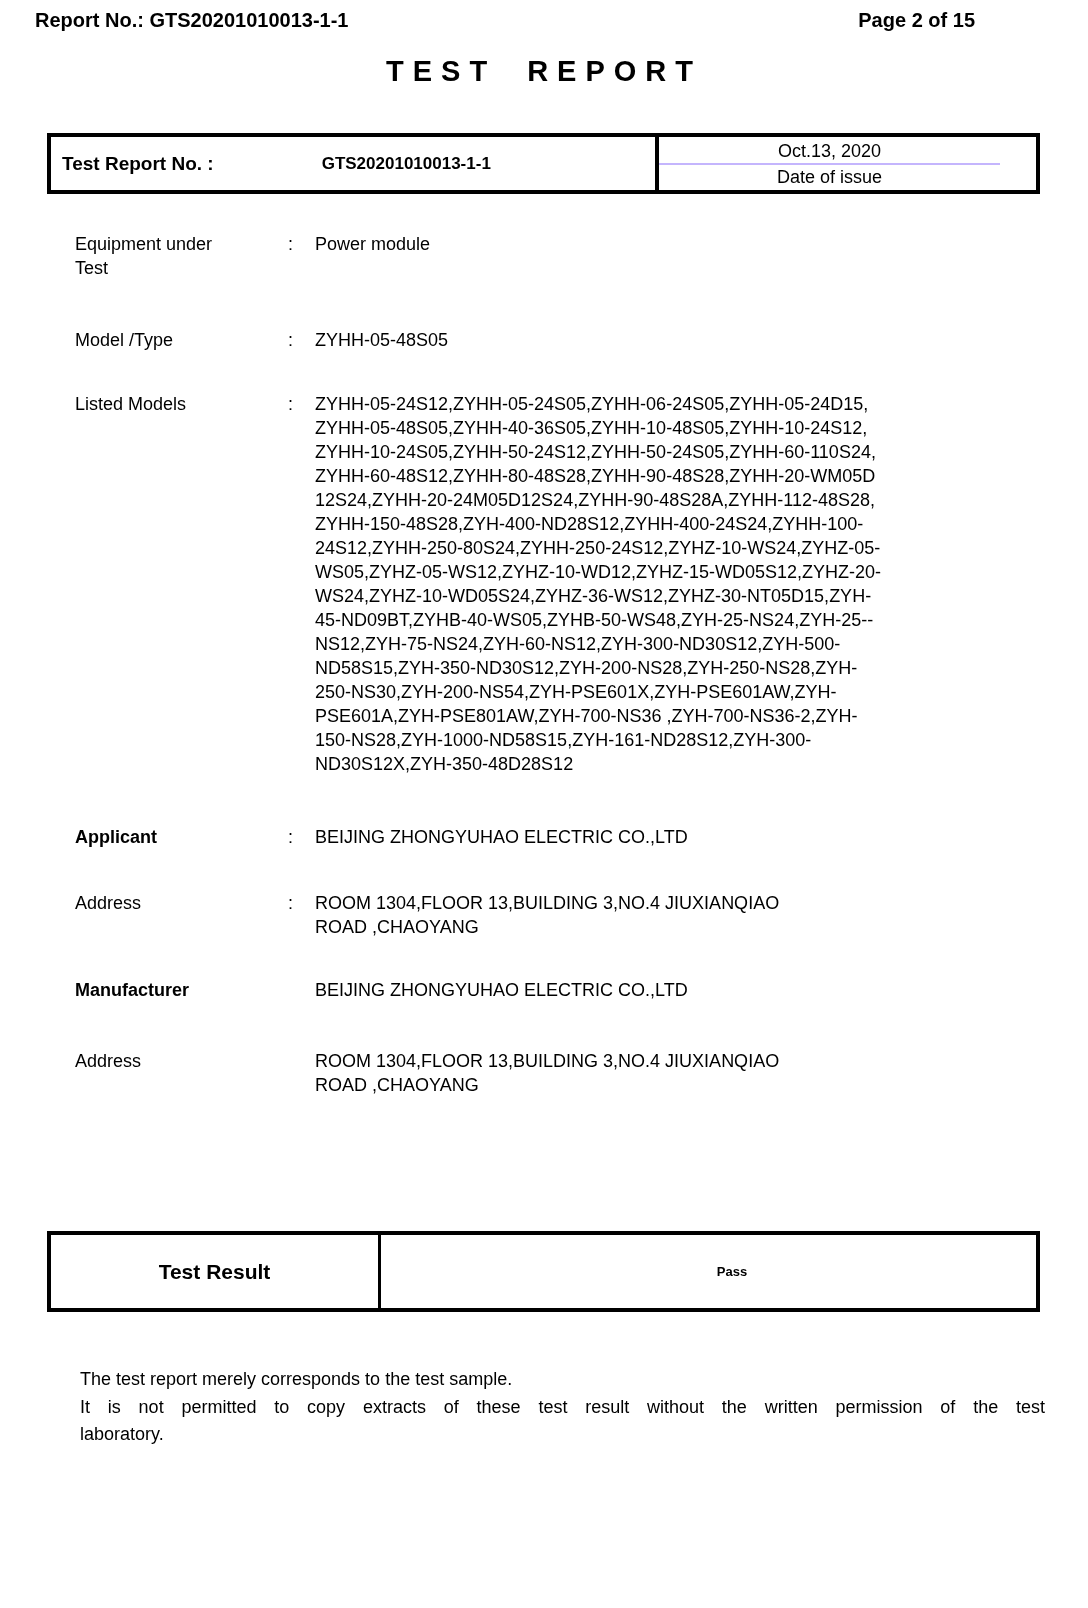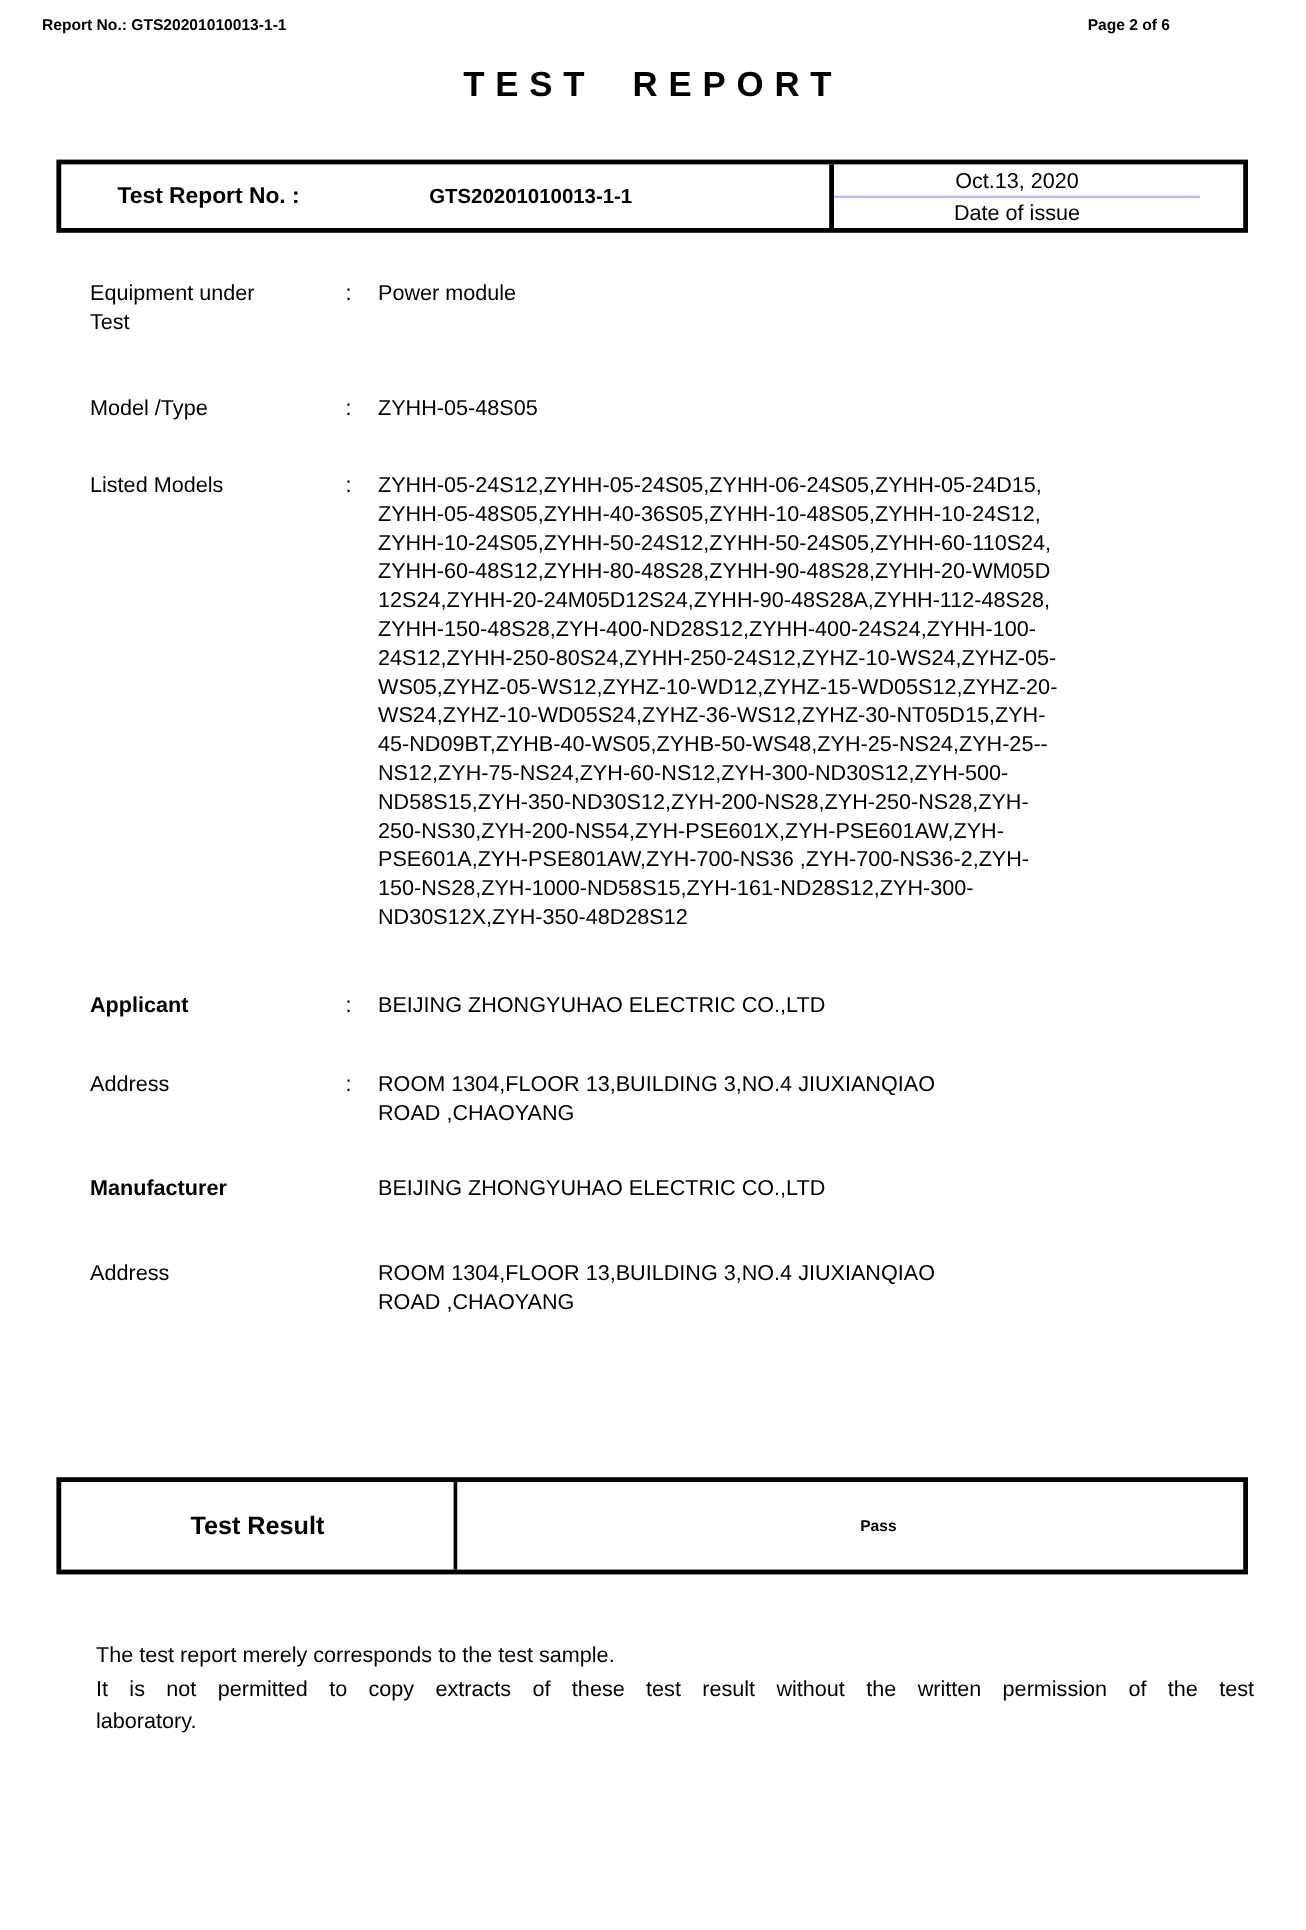--- a/index.html
+++ b/index.html
@@ -6,34 +6,33 @@
   body {
     width: 1088px; height: 1608px;
     background: #ffffff; color: #000000;
     font-family: "Liberation Sans", sans-serif;
     overflow: hidden;
     position: relative;
   }
   .page-header {
     display: flex; justify-content: space-between;
     padding: 9px 113px 0 35px;
-    font-weight: bold; font-size: 13px; line-height: 23px;
+    font-weight: bold; font-size: 20px; line-height: 23px;
   }
   .doc-title {
     margin-top: 22px;
     text-align: center;
     font-size: 29px; font-weight: bold; line-height: 34px;
     letter-spacing: 9px; word-spacing: 14px;
   }
   .report-info-table {
     margin: 45px 0 0 47px;
     width: 993px; box-sizing: border-box;
     border: 4px solid #000;
     display: flex;
-    padding-left: 36px;
   }
   .rit-left {
     width: 608px; box-sizing: border-box;
     border-right: 4px solid #000;
     display: flex; align-items: center;
     padding-left: 11px;
   }
   .rit-label { font-size: 19px; font-weight: bold; }
   .rit-number { font-size: 17px; font-weight: bold; margin-left: 108px; text-align: center; }
   .rit-right {
@@ -86,21 +85,21 @@
     white-space: pre-line;
     text-align: justify;
     text-align-last: justify;
   }
 </style>
 </head>
 <body>
 
 <div class="page-header">
   <span>Report No.: GTS20201010013-1-1</span>
-  <span>Page 2 of 6</span>
+  <span>Page 2 of 15</span>
 </div>
 
 <div class="doc-title">TEST REPORT</div>
 
 <div class="report-info-table">
   <div class="rit-left">
     <span class="rit-label">Test Report No. :</span>
     <span class="rit-number">GTS20201010013-1-1</span>
   </div>
   <div class="rit-right">

